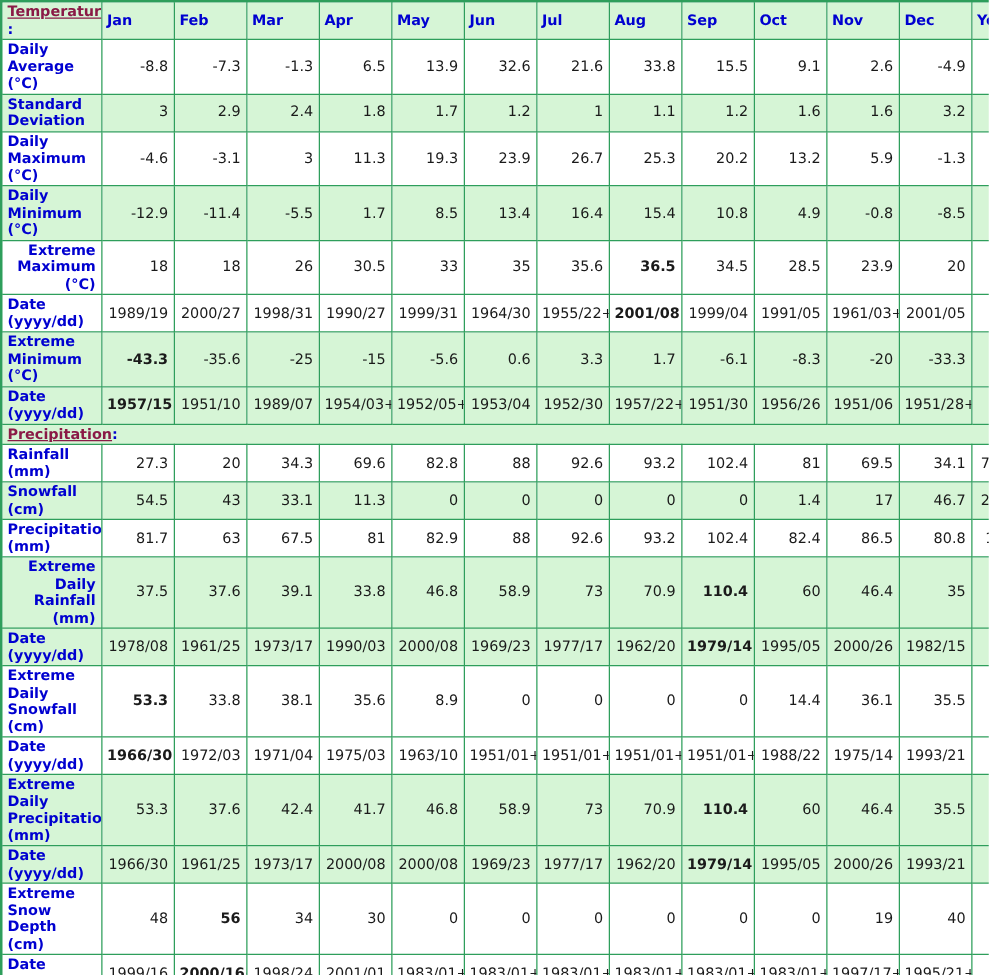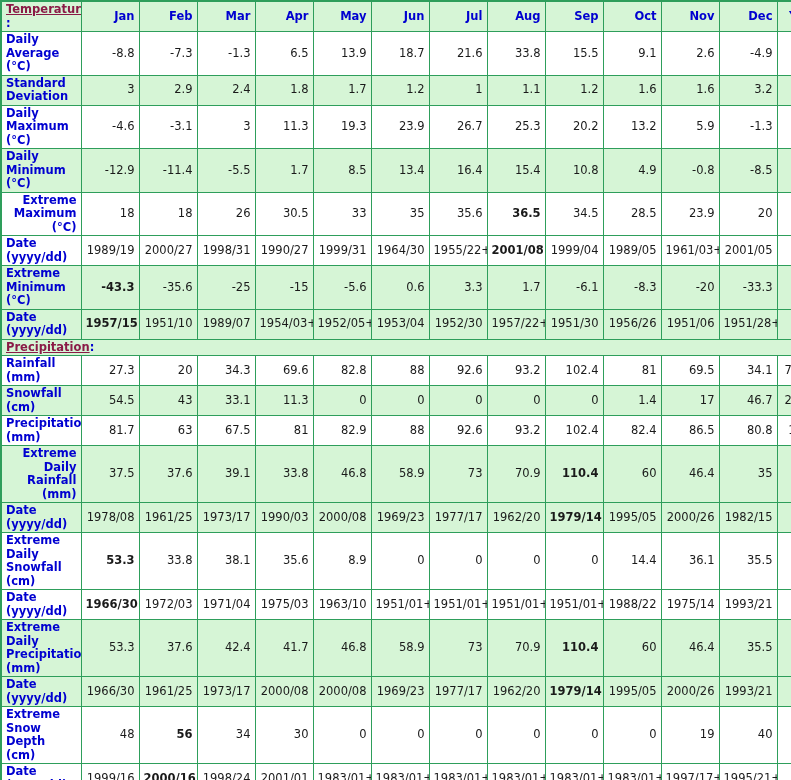--- a/index.html
+++ b/index.html
@@ -29,21 +29,21 @@
   
   col.c-label  { width: 80px; }
   col.c-month  { width: 58px; }
   col.c-year   { width: 45px; }
 
   
   tr.head-row td {
     background: #d6f5d6;
     color: #0000d0;
     font-weight: bold;
-    text-align: right;
+    text-align: left;
     padding-top: 2px;
     padding-bottom: 2px;
     border-bottom: 2px solid #2e9e5b;
   }
   tr.head-row td.hdr-label {
     text-align: left;
     color: #8a1a46;
     text-decoration: underline;
   }
   
@@ -116,21 +116,21 @@
         <td>Dec</td>
         <td>Year</td>
       </tr>
       <tr class="bg-white">
         <td class="rowlabel">Daily Average (°C)</td>
         <td class="val">-8.8</td>
         <td class="val">-7.3</td>
         <td class="val">-1.3</td>
         <td class="val">6.5</td>
         <td class="val">13.9</td>
-        <td class="val">18.7</td>
+        <td class="val">32.6</td>
         <td class="val">21.6</td>
         <td class="val">33.8</td>
         <td class="val">15.5</td>
         <td class="val">9.1</td>
         <td class="val">2.6</td>
         <td class="val">-4.9</td>
         <td class="val">7.2</td>
       </tr>
       <tr class="bg-green">
         <td class="rowlabel">Standard Deviation</td>
@@ -200,21 +200,21 @@
         <td class="rowlabel">Date (yyyy/dd)</td>
         <td class="val">1989/19</td>
         <td class="val">2000/27</td>
         <td class="val">1998/31</td>
         <td class="val">1990/27</td>
         <td class="val">1999/31</td>
         <td class="val">1964/30</td>
         <td class="val">1955/22+</td>
         <td class="val bold">2001/08</td>
         <td class="val">1999/04</td>
-        <td class="val">1989/05</td>
+        <td class="val">1991/05</td>
         <td class="val">1961/03+</td>
         <td class="val">2001/05</td>
         <td class="val"></td>
       </tr>
       <tr class="bg-green">
         <td class="rowlabel">Extreme Minimum (°C)</td>
         <td class="val bold">-43.3</td>
         <td class="val">-35.6</td>
         <td class="val">-25</td>
         <td class="val">-15</td>

